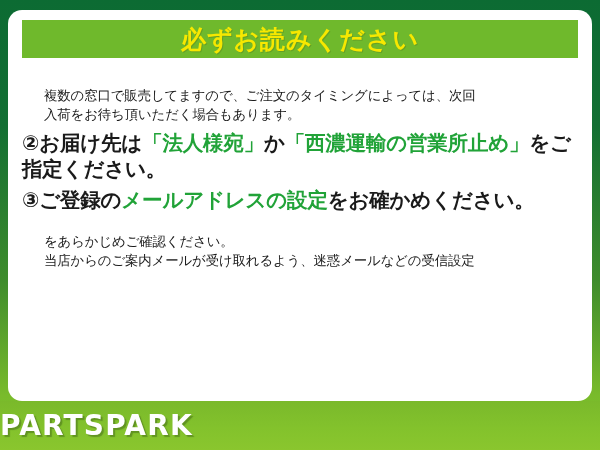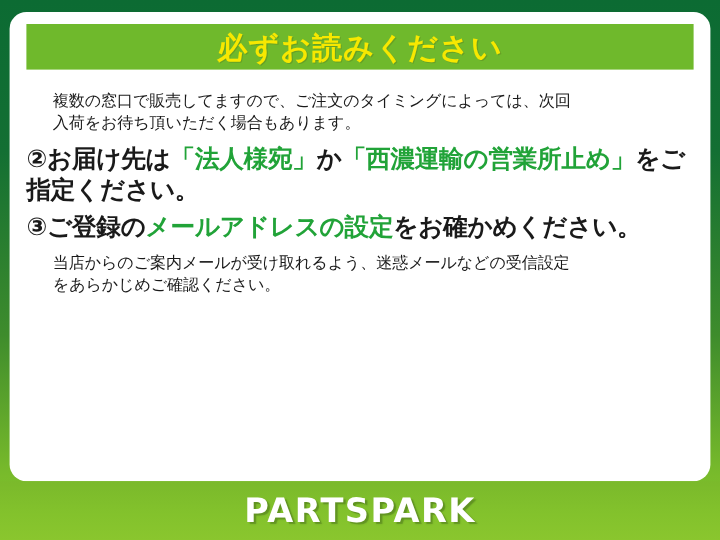--- a/index.html
+++ b/index.html
@@ -77,41 +77,40 @@
 
   .item-heading.wrap { white-space: normal; }
 
   .hl { color: #21a338; }
 
   .item-body {
     font-size: 13.4px;
     color: #1a1a1a;
     line-height: 1.45;
     margin-left: 22px;
-    margin-top: 7px;
+    margin-top: 18px;
     letter-spacing: -0.1px;
   }
 
   .circled {
     font-size: 20.5px;
     font-weight: bold;
     color: #1a1a1a;
   }
 
   
   #footer {
     position: absolute;
     left: 0;
     top: 401px;
     width: 600px;
     height: 49px;
     background: linear-gradient(to bottom, #7ab92b 0%, #83c22c 55%, #8ac62e 100%);
     display: flex;
     align-items: center;
-    justify-content: center;
   }
 
   #brand-logo {
     color: #ffffff;
     font-size: 28px;
     font-weight: bold;
     letter-spacing: 1.2px;
     line-height: 1;
     text-shadow: 2px 2px 1px rgba(70,110,25,0.55);
   }
@@ -133,22 +132,22 @@
             <div>複数の窓口で販売してますので、ご注文のタイミングによっては、次回</div>
             <div>入荷をお待ち頂いただく場合もあります。</div>
           </div>
         </div>
         <div class="item">
           <div class="item-heading wrap"><span class="circled">②</span><span>お届け先は</span><span class="hl">「法人様宛」</span><span>か</span><span class="hl">「西濃運輸の営業所止め」</span><span>をご指定ください。</span></div>
         </div>
         <div class="item">
           <div class="item-heading"><span class="circled">③</span><span>ご登録の</span><span class="hl">メールアドレスの設定</span><span>をお確かめください。</span></div>
           <div class="item-body">
+            <div>をあらかじめご確認ください。</div>
             <div>当店からのご案内メールが受け取れるよう、迷惑メールなどの受信設定</div>
-            <div>をあらかじめご確認ください。</div>
           </div>
         </div>
       </div>
 
   </div>
 
   <div id="footer">
     <span id="brand-logo">PARTSPARK</span>
   </div>
 

